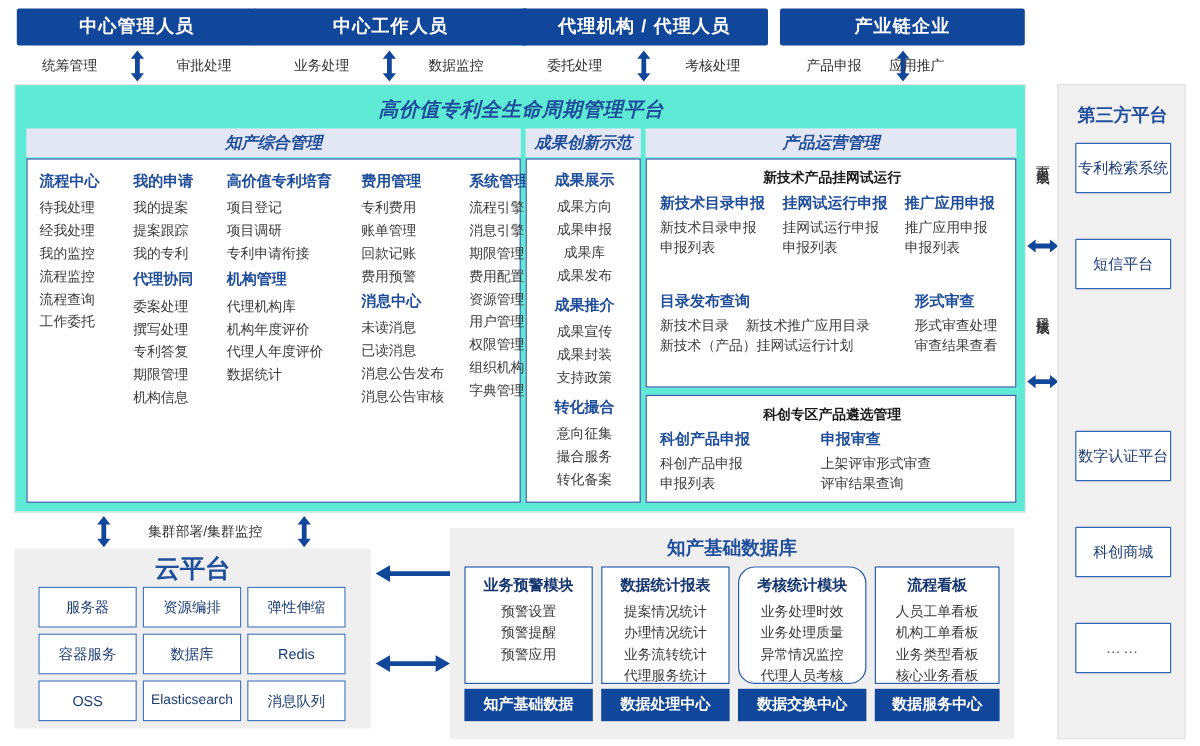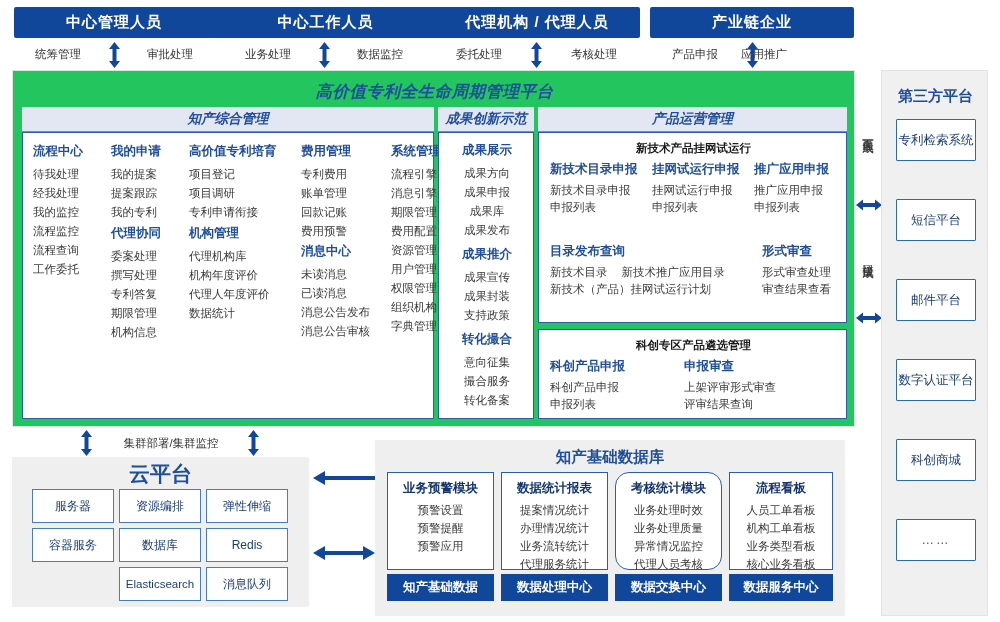--- a/index.html
+++ b/index.html
@@ -19,21 +19,21 @@
   .role-bar{
     background:#11479B;color:#fff;font-weight:bold;font-size:15px;
     height:31px;border-radius:2px;letter-spacing:1px;
   }
   .role-sub{
     font-size:11.5px;color:#333;height:18px;
   }
 
   
   .platform{
-    background:#22c55e;
+    background:#5eead4;
     border:1px solid #e3e3e3;
   }
   .platform-title{
     color:#1F4E9C;font-style:italic;font-weight:bold;font-size:16.5px;
     letter-spacing:.5px;
   }
   .sec-band{
     background:#e3e7f3;
     color:#1F4E9C;font-style:italic;font-weight:bold;font-size:13.5px;
   }
@@ -319,21 +319,20 @@
       <svg width="26" height="14" viewBox="0 0 26 14">
           <polygon points="0,7 7,1.5 7,5 19,5 19,1.5 26,7 19,12.5 19,9 7,9 7,12.5" fill="#11479B"></polygon>
         </svg>
     </div>
   </div>
 
   <div class="abs third" style="left:881px;top:70px;width:107px;height:546px;">
     <div class="abs third-title ctr" style="left:0;top:14px;width:107px;height:22px;">第三方平台</div>
     <div class="abs third-item ctr" style="left:14px;top:48px;width:80px;height:42px;">专利检索系统</div>
     <div class="abs third-item ctr" style="left:14px;top:128px;width:80px;height:42px;">短信平台</div>
-    <div class="abs third-item ctr" style="left:14px;top:208px;width:80px;height:42px;">邮件平台</div>
     <div class="abs third-item ctr" style="left:14px;top:288px;width:80px;height:42px;">数字认证平台</div>
     <div class="abs third-item ctr" style="left:14px;top:368px;width:80px;height:42px;">科创商城</div>
     <div class="abs third-item ctr" style="left:14px;top:448px;width:80px;height:42px;letter-spacing:2px;color:#555;">……</div>
   </div>
 
   <div class="abs" style="left:80px;top:428px;width:180px;height:30px;">
     <div class="abs" style="left:0;top:2px;">
       <svg width="13" height="26" viewBox="0 0 13 26">
           <polygon points="6.5,0 12,7 8.5,7 8.5,19 12,19 6.5,26 1,19 4.5,19 4.5,7 1,7" fill="#11479B"></polygon>
         </svg>
@@ -350,20 +349,21 @@
     <div class="abs cloud-title ctr" style="left:0;top:6px;width:297px;height:22px;">云平台</div>
 
     <div class="abs cloud-cell ctr" style="left:20px;top:32px;width:82px;height:34px;">服务器</div>
     <div class="abs cloud-cell ctr" style="left:107px;top:32px;width:82px;height:34px;">资源编排</div>
     <div class="abs cloud-cell ctr" style="left:194px;top:32px;width:82px;height:34px;">弹性伸缩</div>
 
     <div class="abs cloud-cell ctr" style="left:20px;top:71px;width:82px;height:34px;">容器服务</div>
     <div class="abs cloud-cell ctr" style="left:107px;top:71px;width:82px;height:34px;">数据库</div>
     <div class="abs cloud-cell ctr" style="left:194px;top:71px;width:82px;height:34px;">Redis</div>
 
+    <div class="abs cloud-cell ctr" style="left:20px;top:110px;width:82px;height:34px;">OSS</div>
     <div class="abs cloud-cell ctr" style="left:107px;top:110px;width:82px;height:34px;font-size:11.5px;">Elasticsearch</div>
     <div class="abs cloud-cell ctr" style="left:194px;top:110px;width:82px;height:34px;">消息队列</div>
   </div>
 
   <div class="abs" style="left:313px;top:470px;width:62px;height:16px;">
     <svg width="62" height="16" viewBox="0 0 62 16">
         <polygon points="0,8 12,1 12,6 62,6 62,10 12,10 12,15" fill="#11479B"></polygon>
       </svg>
   </div>
   <div class="abs" style="left:313px;top:545px;width:62px;height:16px;">

